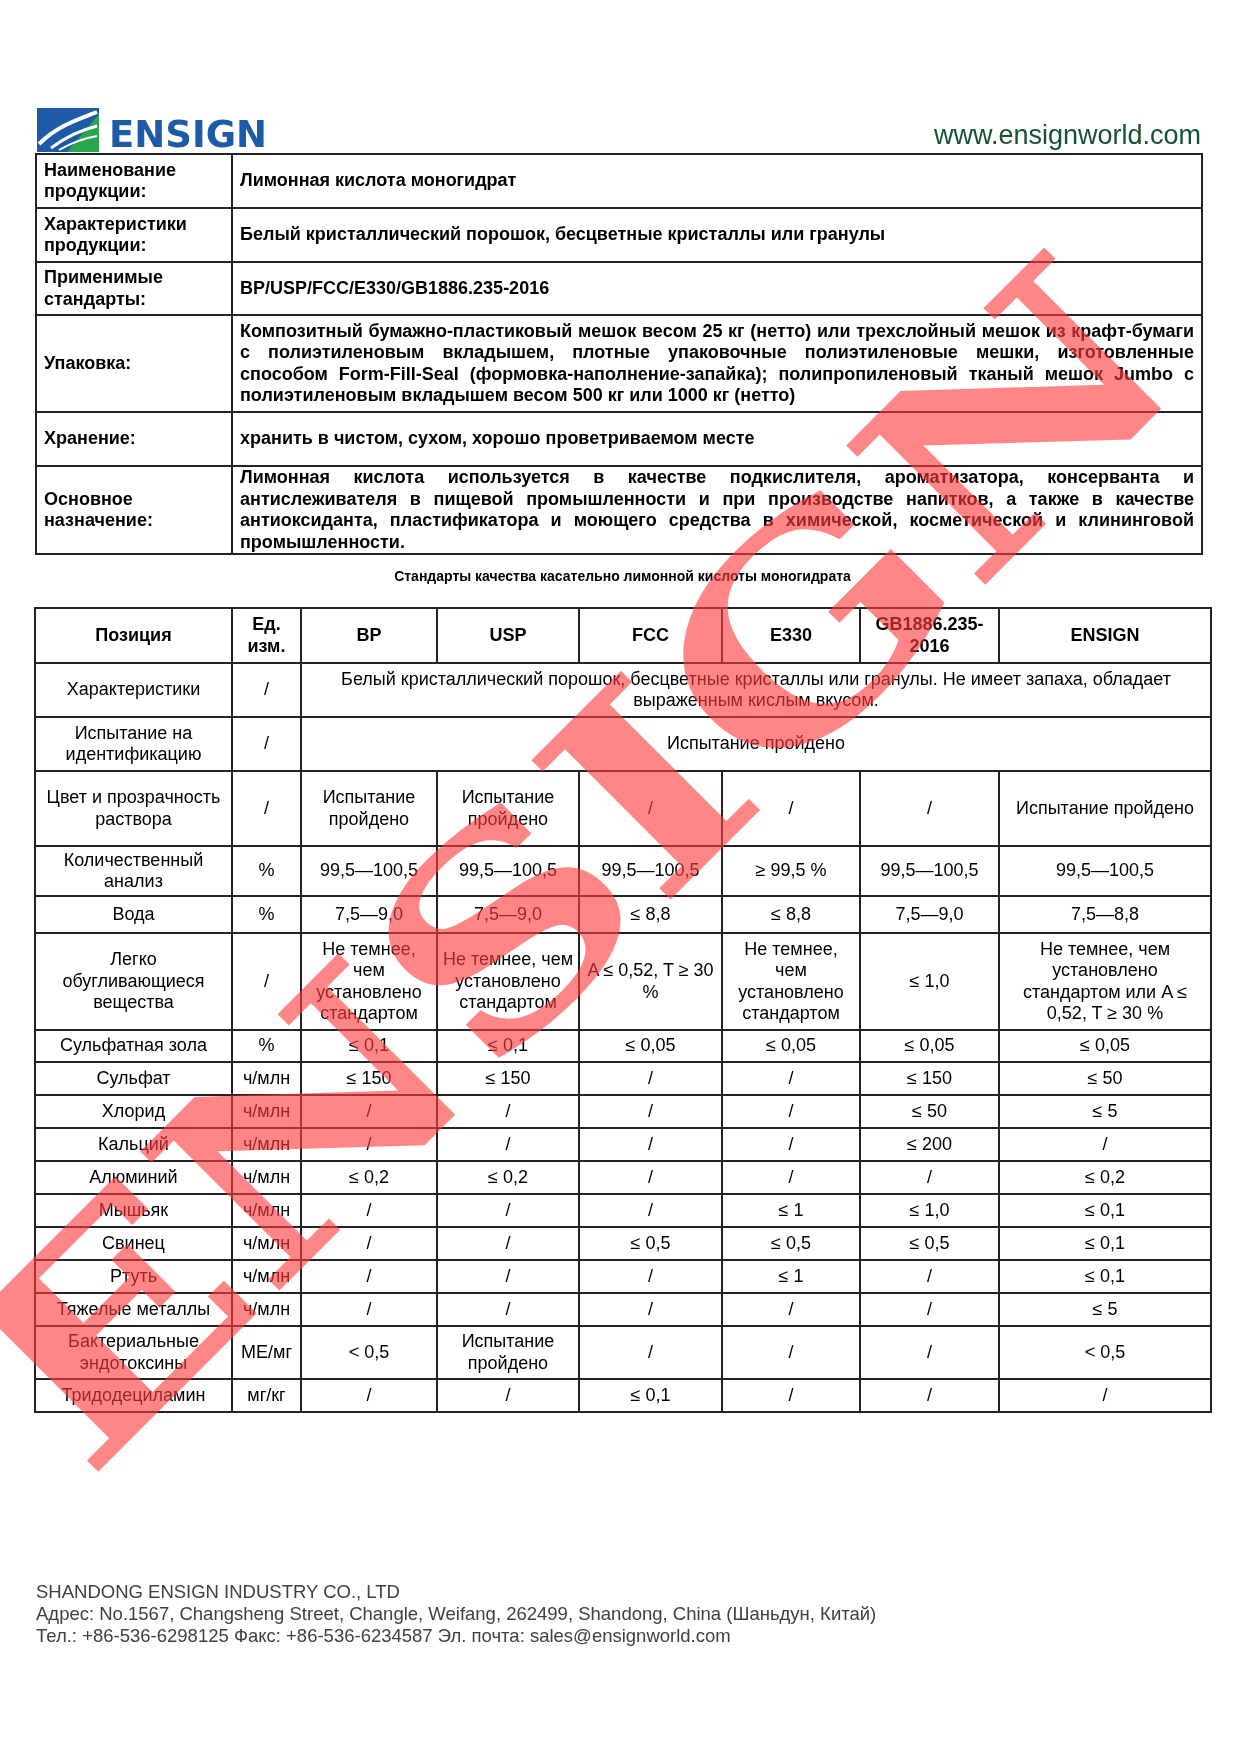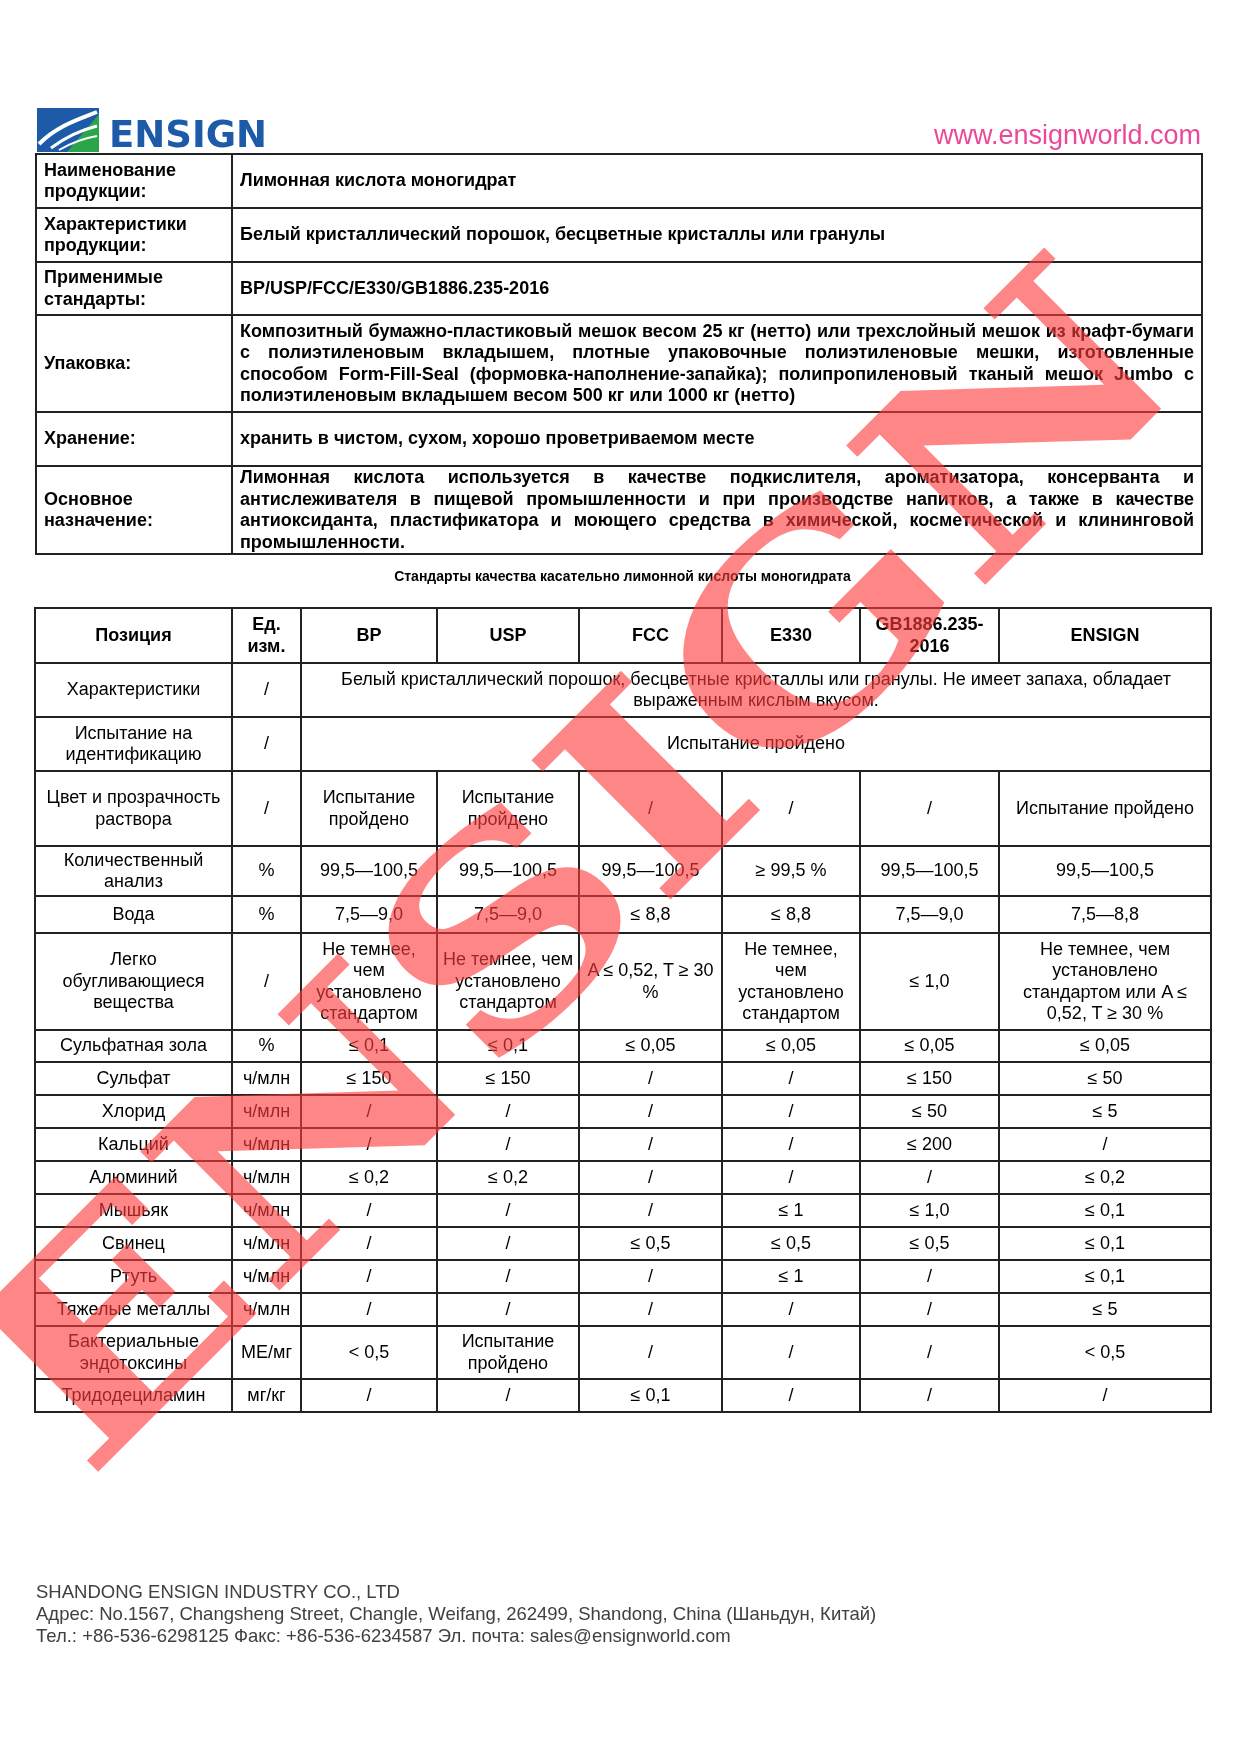--- a/index.html
+++ b/index.html
@@ -1,20 +1,20 @@
 <!DOCTYPE html>
 <html><head>
   <meta charset="utf-8">
   <style>
     html, body { margin: 0; padding: 0; background: #ffffff; }
     body { width: 1241px; height: 1755px; position: relative; overflow: hidden;
            font-family: "Liberation Sans", sans-serif; color: #000; }
     .logo { position: absolute; left: 37px; top: 106px; width: 265px; height: 47px; }
     .logo svg { display: block; }
-    .site-url { position: absolute; right: 40px; top: 120px; font-size: 27px; line-height: 30px; color: #ec4899; }
+    .site-url { position: absolute; right: 40px; top: 120px; font-size: 27px; line-height: 30px; color: #14532d; }
 
     
     .info-table { position: absolute; left: 35px; top: 153px; width: 1168px; border-collapse: collapse; padding-left: 12px; }
     .info-table td { border: 2px solid #222; padding: 0 7px; font-size: 18px; line-height: 21.5px; vertical-align: middle; }
     .info-table td.lbl { width: 180px; font-weight: bold; padding-left: 7px; }
     .info-table td.val { text-align: justify; text-align-last: left; font-weight: bold; }
 
     .quality-title { position: absolute; left: 35px; width: 1175px; top: 565px; text-align: center;
                      font-weight: bold; font-size: 14px; line-height: 22px; }
 

